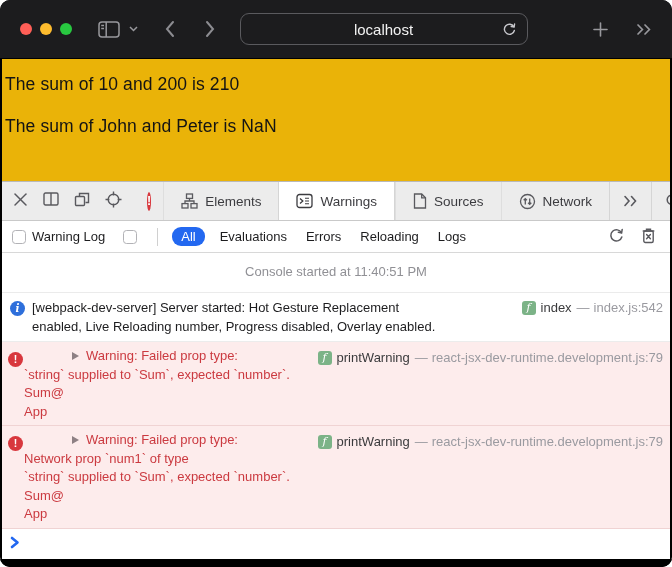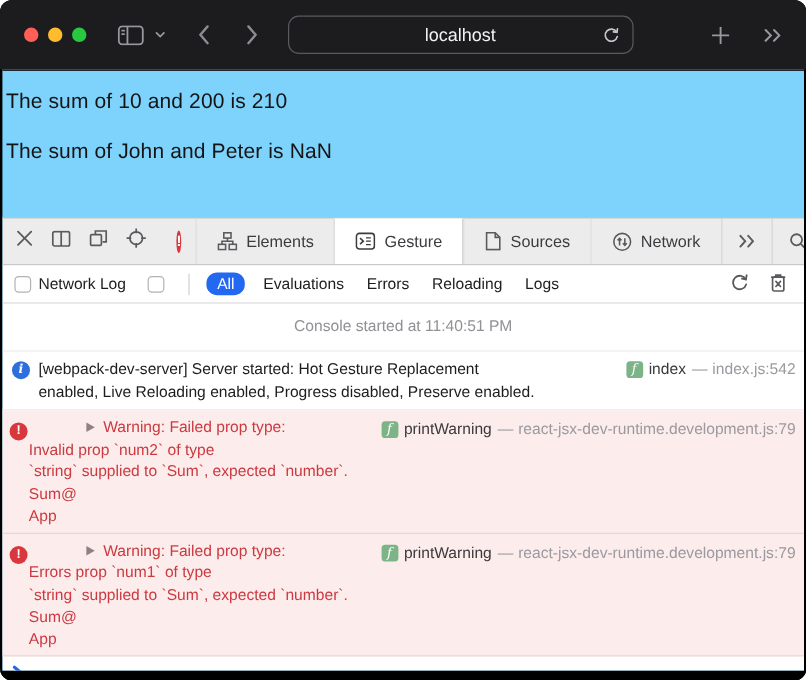--- a/index.html
+++ b/index.html
@@ -12,21 +12,21 @@
   .light { width:12px; height:12px; border-radius:50%; }
   .tb-icon { color:#98989d; display:flex; align-items:center; justify-content:center; }
   .tb-icon svg { display:block; }
   .sidebar-group { display:flex; align-items:center; gap:9px; margin-right:26px; }
   .nav-group { display:flex; align-items:center; gap:30px; margin-right:24px; }
   .urlfield { flex:1; max-width:288px; height:32px; border:1px solid #5a5a5e; border-radius:9px; display:flex; align-items:center; padding:0 10px; position:relative; margin-right:8px; }
   .urltext { flex:1; text-align:center; color:#f2f2f2; font-size:15px; padding-left:14px; }
   .after-url { display:flex; align-items:center; gap:28px; margin-left:auto; }
 
   
-  .content { flex:1; background:#7dd3fc; margin:0 2px; display:flex; flex-direction:column; overflow:hidden; }
+  .content { flex:1; background:#eab308; margin:0 2px; display:flex; flex-direction:column; overflow:hidden; }
   .page { height:123px; padding:15px 6px 0 3px; flex-shrink:0; border-top:1px solid #000; }
   .page p { font-size:17.5px; color:#141414; margin-bottom:21px; letter-spacing:.1px; }
 
   
   .tabbar { height:40px; background:#ececec; border-top:1px solid #b9b9b9; border-bottom:1px solid #c9c9c9; display:flex; align-items:stretch; flex-shrink:0; color:#59595e; }
   .tb-left { display:flex; align-items:center; gap:15px; padding:0 13px 0 11px; }
   .vsep { width:1px; height:22px; background:#d2d2d2; align-self:center; }
   .err-badge { width:19px; height:19px; border-radius:50%; background:#d8373d; color:#fff; font-size:12.5px; font-weight:bold; display:flex; align-items:center; justify-content:center; margin:0 12px; align-self:center; }
   .tab { display:flex; align-items:center; gap:7px; padding:0 17px; font-size:13.5px; color:#3c3c40; border-left:1px solid #dedede; }
   .tab.active { background:#fff; border-left:1px solid #d5d5d5; border-right:1px solid #d5d5d5; }
@@ -172,21 +172,21 @@
             <path d="M8.5 5.4v2.6M4 10.6V8h9v2.6"></path>
           </svg>
         <span>Elements</span>
       </div>
       <div class="tab active">
         <svg width="17" height="16" viewBox="0 0 17 16" fill="none" stroke="#3c3c40" stroke-width="1.3">
             <rect x="1" y="1.5" width="15" height="13" rx="2.5"></rect>
             <path d="M4 5.5L6.8 8 4 10.5"></path>
             <path d="M9 5.2h4M9 8h4M9 10.8h4" stroke-width="1.1"></path>
           </svg>
-        <span>Gesture</span>
+        <span>Warnings</span>
       </div>
       <div class="tab">
         <svg width="14" height="16" viewBox="0 0 14 16" fill="none" stroke="#59595e" stroke-width="1.3">
             <path d="M1.5 1h7.2L12.5 4.8V15h-11z"></path>
             <path d="M8.7 1v3.8h3.8"></path>
           </svg>
         <span>Sources</span>
       </div>
       <div class="tab">
         <svg width="17" height="17" viewBox="0 0 17 17" fill="none" stroke="#59595e" stroke-width="1.3">
@@ -209,21 +209,21 @@
               <line x1="10.3" y1="10.3" x2="14.5" y2="14.5"></line>
             </svg>
         </span>
 
       </div>
     </div>
 
     <div class="filterbar">
       <label class="chk">
         <span class="box"></span>
-        <span>Network Log</span>
+        <span>Warning Log</span>
       </label>
       <label class="chk">
         <span class="box"></span>
       </label>
       <span class="fdiv"></span>
       <span class="scope pill">All</span>
       <span class="scope">Evaluations</span>
       <span class="scope">Errors</span>
       <span class="scope">Reloading</span>
       <span class="scope">Logs</span>
@@ -244,55 +244,54 @@
       </div>
     </div>
 
     <div class="console">
       <div class="opened">Console started at 11:40:51 PM</div>
 
       <div class="msg info-row">
         <span class="badge-ic badge-info">i</span>
         <div class="info-text">
           <div>[webpack-dev-server] Server started: Hot Gesture Replacement</div>
-          <div>enabled, Live Reloading enabled, Progress disabled, Preserve enabled.</div>
+          <div>enabled, Live Reloading number, Progress disabled, Overlay enabled.</div>
         </div>
         <div class="meta">
           <span class="fbadge">f</span>
           <span class="fname">index</span>
           <span class="dash">—</span>
           <span class="loc">index.js:542</span>
         </div>
       </div>
 
       <div class="msg warn">
         <span class="badge-ic badge-err">!</span>
         <div class="wfirst">
           <span class="tri"></span>
           <span>Warning: Failed prop type:</span>
         </div>
-        <div>Invalid prop `num2` of type</div>
         <div>`string` supplied to `Sum`, expected `number`.</div>
         <div>Sum@</div>
         <div>App</div>
         <div class="meta">
           <span class="fbadge">f</span>
           <span class="fname">printWarning</span>
           <span class="dash">—</span>
           <span class="loc">react-jsx-dev-runtime.development.js:79</span>
         </div>
       </div>
 
       <div class="msg warn">
         <span class="badge-ic badge-err">!</span>
         <div class="wfirst">
           <span class="tri"></span>
           <span>Warning: Failed prop type:</span>
         </div>
-        <div>Errors prop `num1` of type</div>
+        <div>Network prop `num1` of type</div>
         <div>`string` supplied to `Sum`, expected `number`.</div>
         <div>Sum@</div>
         <div>App</div>
         <div class="meta">
           <span class="fbadge">f</span>
           <span class="fname">printWarning</span>
           <span class="dash">—</span>
           <span class="loc">react-jsx-dev-runtime.development.js:79</span>
         </div>
       </div>

